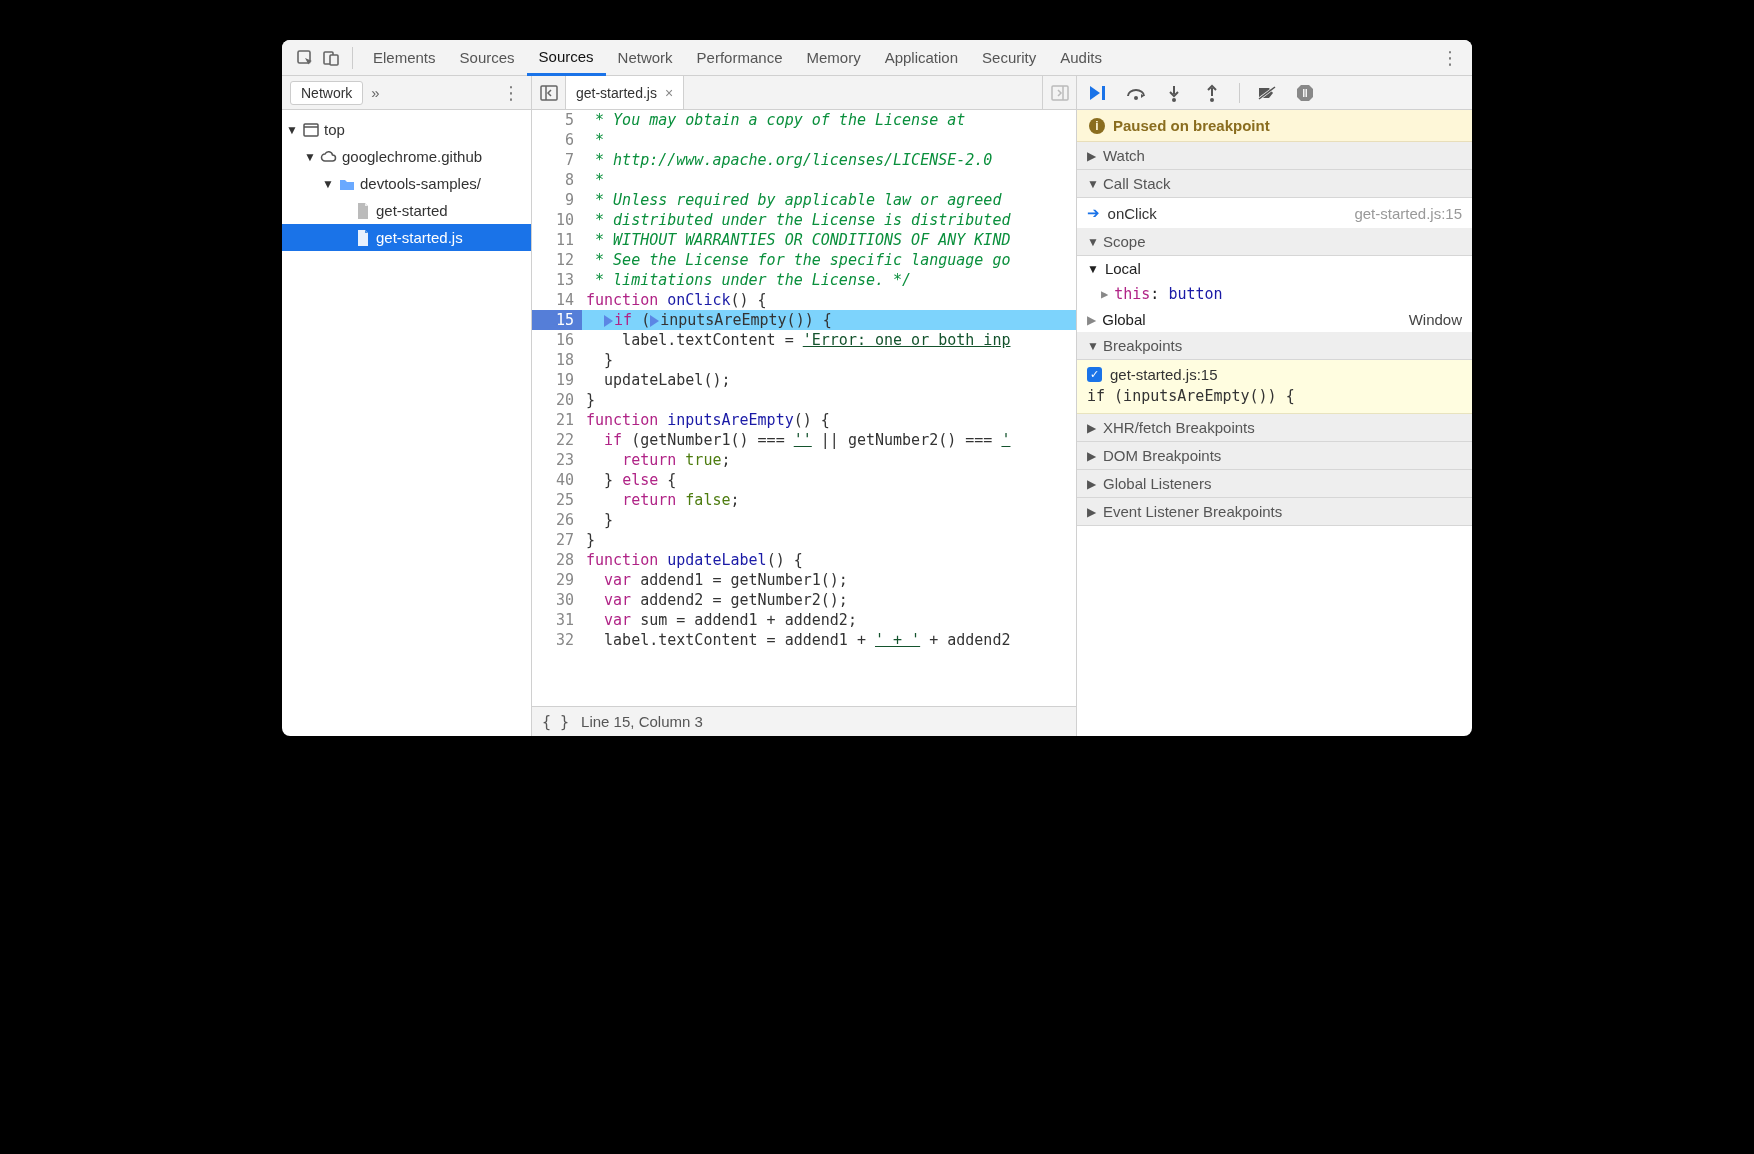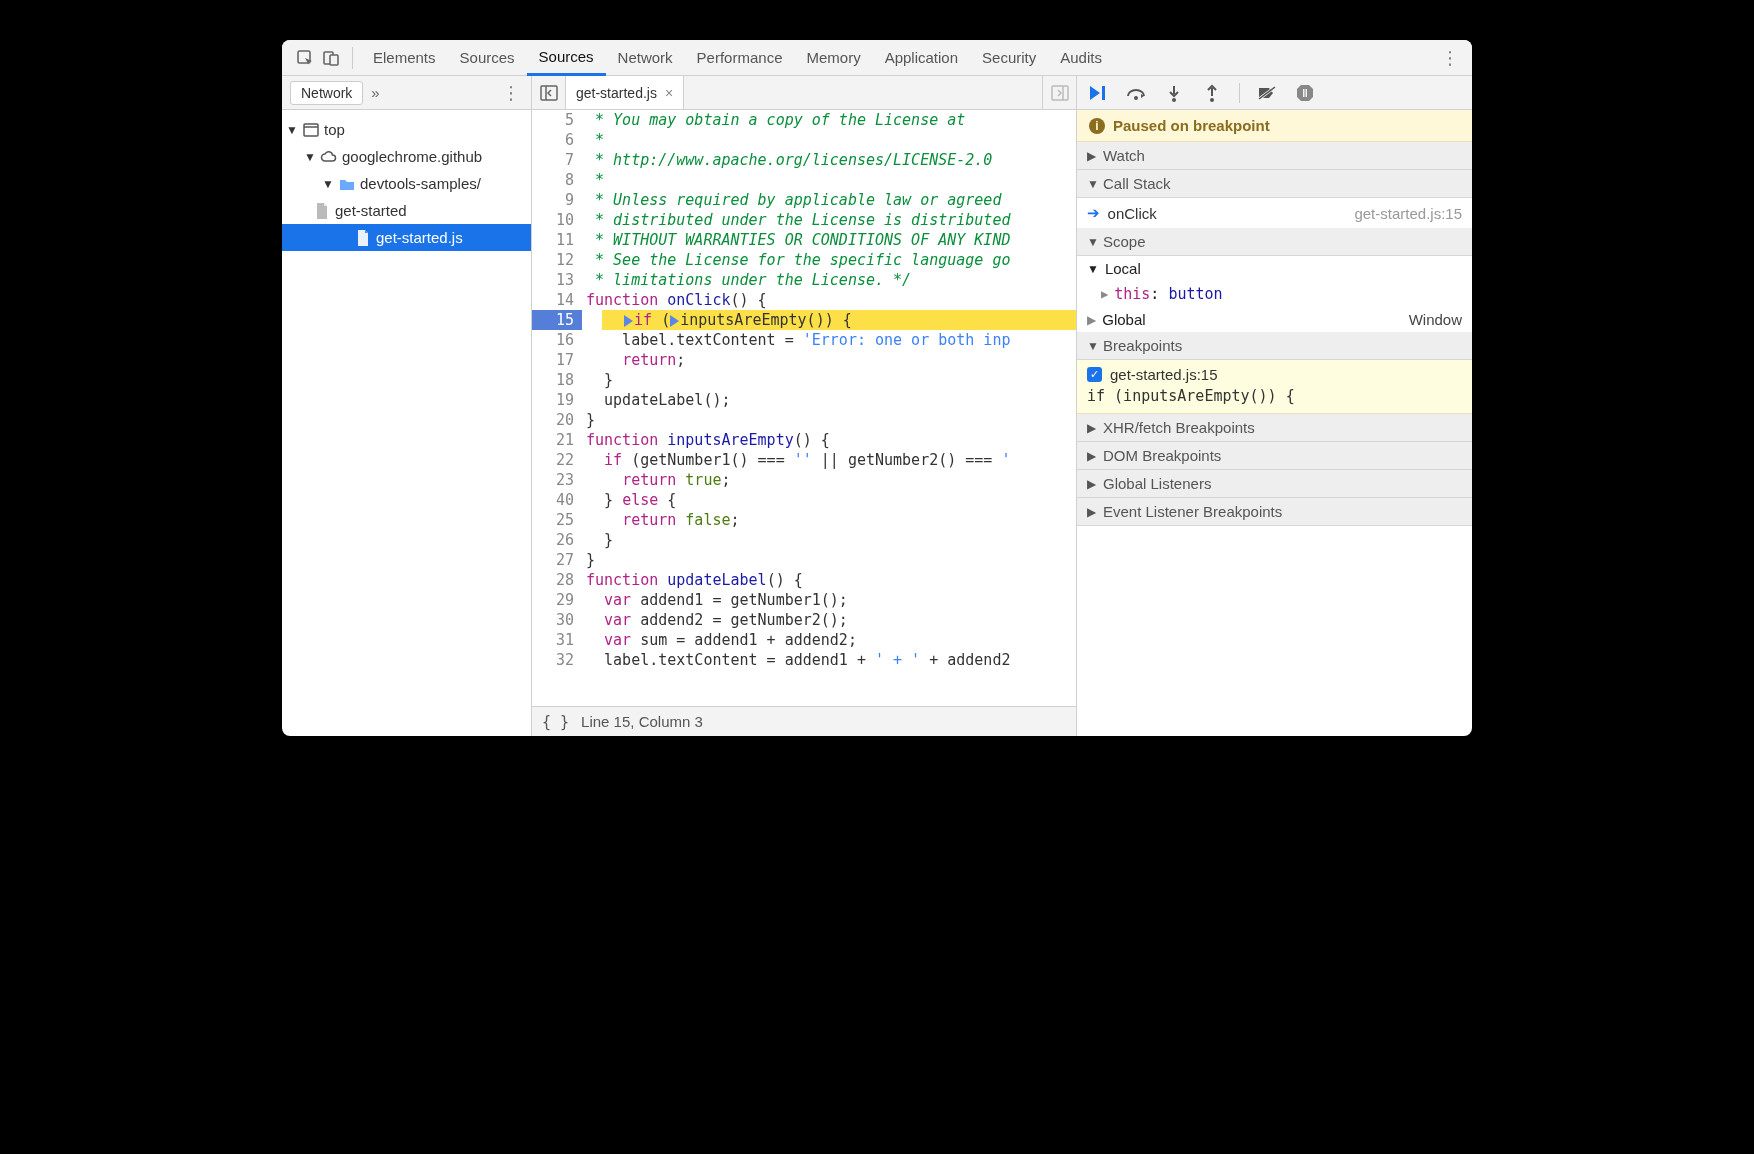--- a/index.html
+++ b/index.html
@@ -35,27 +35,27 @@
 
 .editor-tabs { height:34px; display:flex; align-items:center; border-bottom:1px solid #d0d0d0; background:#f3f3f3; }
 .editor-tabs .side-btn { width:34px; display:flex; align-items:center; justify-content:center; color:#666; height:100%; border-right:1px solid #d0d0d0; }
 .file-tab { display:flex; align-items:center; gap:8px; padding:0 10px; height:100%; background:#fff; border-right:1px solid #d0d0d0; font-size:14px; }
 .file-tab .x { color:#888; cursor:pointer; }
 
 .code { flex:1; overflow:hidden; background:#fff; font-family: Menlo, Consolas, monospace; font-size:15px; line-height:20px; }
 .code-row { display:flex; height:20px; white-space:pre; }
 .gutter { width:50px; text-align:right; padding-right:8px; color:#888; background:#fff; user-select:none; }
 .code-row.current .gutter { background:#557ed8; color:#fff; }
-.code-row.current .code-text { background:#fde047;margin-left:20px; }
+.code-row.current .code-text { background:#7dd3fc; }
 .code-text { flex:1; padding-left:4px; overflow:hidden; }
 .bp-marker { display:inline-block; width:0; height:0; border-top:6px solid transparent; border-bottom:6px solid transparent; border-left:9px solid #5c86e4; vertical-align:middle; margin-right:1px; }
 .c-comment { color:#0a8f3c; font-style:italic; }
 .c-key { color:#b02386; }
 .c-fn { color:#1a1aa6; }
-.c-str { color:#3b82f6; }
+.c-str { color:#14532d;text-decoration:underline; }
 .c-num { color:#4d7c0f; }
 
 .status-line { height:30px; border-top:1px solid #d0d0d0; background:#f3f3f3; display:flex; align-items:center; padding:0 10px; color:#555; gap:12px; font-size:15px; font-family:Menlo,monospace; }
 
 .debug-tools { height:34px; display:flex; align-items:center; padding:0 10px; gap:16px; border-bottom:1px solid #d0d0d0; background:#f3f3f3; color:#555; }
 .debug-tools .tbtn { width:22px; height:22px; display:flex; align-items:center; justify-content:center; cursor:pointer; }
 .debug-tools .vdiv { width:1px; height:20px; background:#ccc; }
 
 .banner { background:#fef7d8; color:#8a6d1f; padding:7px 12px; display:flex; align-items:center; gap:8px; font-size:15px; font-weight:600; border-bottom:1px solid #e8deba; }
 .section-hdr { background:#eee; padding:5px 10px; display:flex; align-items:center; gap:6px; font-size:15px; color:#555; border-bottom:1px solid #d6d6d6; cursor:pointer; }
@@ -130,21 +130,21 @@
         </div>
         <div class="tree-row" style="padding-left:40px">
           <span class="disclosure">▼</span>
           <span class="tree-icon">
               <svg width="16" height="14" viewBox="0 0 16 14" fill="#6aa9ff">
                 <path d="M1 3h5l2 2h7v8H1z"></path>
               </svg>
             </span>
           <span>devtools-samples/</span>
         </div>
-        <div class="tree-row" style="padding-left:31px">
+        <div class="tree-row" style="padding-left:72px">
           <span class="tree-icon">
               <svg width="14" height="16" viewBox="0 0 14 16" fill="#bbb">
                 <path d="M2 0h7l3 3v13H2z"></path>
                 <path d="M9 0v3h3" fill="#eee"></path>
               </svg>
             </span>
           <span>get-started</span>
         </div>
         <div class="tree-row sel" style="padding-left:72px">
           <span class="tree-icon">
@@ -186,21 +186,20 @@
           <div class="code-row"><div class="gutter">7</div><div class="code-text"><span class="c-comment"> * http://www.apache.org/licenses/LICENSE-2.0</span></div></div>
           <div class="code-row"><div class="gutter">8</div><div class="code-text"><span class="c-comment"> *</span></div></div>
           <div class="code-row"><div class="gutter">9</div><div class="code-text"><span class="c-comment"> * Unless required by applicable law or agreed</span></div></div>
           <div class="code-row"><div class="gutter">10</div><div class="code-text"><span class="c-comment"> * distributed under the License is distributed</span></div></div>
           <div class="code-row"><div class="gutter">11</div><div class="code-text"><span class="c-comment"> * WITHOUT WARRANTIES OR CONDITIONS OF ANY KIND</span></div></div>
           <div class="code-row"><div class="gutter">12</div><div class="code-text"><span class="c-comment"> * See the License for the specific language go</span></div></div>
           <div class="code-row"><div class="gutter">13</div><div class="code-text"><span class="c-comment"> * limitations under the License. */</span></div></div>
           <div class="code-row"><div class="gutter">14</div><div class="code-text"><span class="c-key">function</span> <span class="c-fn">onClick</span>() {</div></div>
           <div class="code-row current"><div class="gutter">15</div><div class="code-text">  <span class="bp-marker"></span><span class="c-key">if</span> (<span class="bp-marker"></span>inputsAreEmpty()) {</div></div>
           <div class="code-row"><div class="gutter">16</div><div class="code-text">    label.textContent = <span class="c-str">'Error: one or both inp</span></div></div>
-          <div class="code-row"><div class="gutter">17</div><div class="code-text">    <span class="c-key">return</span>;</div></div>
           <div class="code-row"><div class="gutter">18</div><div class="code-text">  }</div></div>
           <div class="code-row"><div class="gutter">19</div><div class="code-text">  updateLabel();</div></div>
           <div class="code-row"><div class="gutter">20</div><div class="code-text">}</div></div>
           <div class="code-row"><div class="gutter">21</div><div class="code-text"><span class="c-key">function</span> <span class="c-fn">inputsAreEmpty</span>() {</div></div>
           <div class="code-row"><div class="gutter">22</div><div class="code-text">  <span class="c-key">if</span> (getNumber1() === <span class="c-str">''</span> || getNumber2() === <span class="c-str">'</span></div></div>
           <div class="code-row"><div class="gutter">23</div><div class="code-text">    <span class="c-key">return</span> <span class="c-num">true</span>;</div></div>
           <div class="code-row"><div class="gutter">40</div><div class="code-text">  } <span class="c-key">else</span> {</div></div>
           <div class="code-row"><div class="gutter">25</div><div class="code-text">    <span class="c-key">return</span> <span class="c-num">false</span>;</div></div>
           <div class="code-row"><div class="gutter">26</div><div class="code-text">  }</div></div>
           <div class="code-row"><div class="gutter">27</div><div class="code-text">}</div></div>

